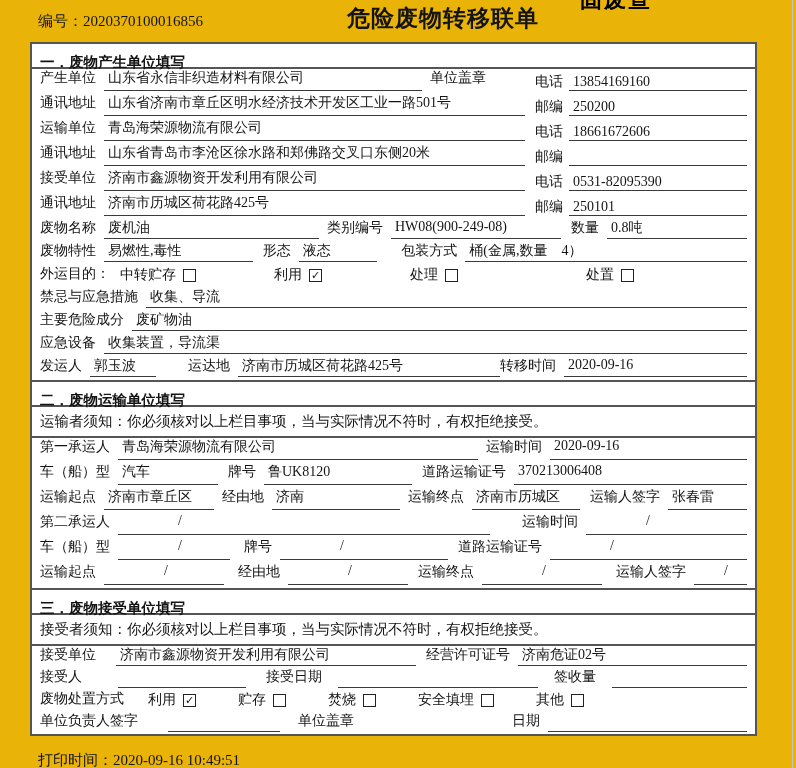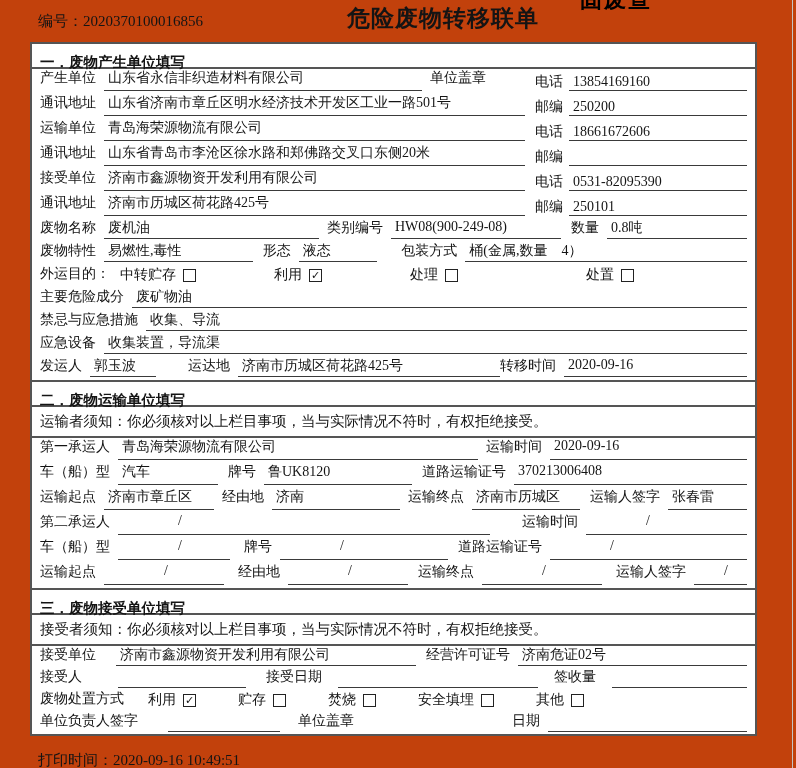--- a/index.html
+++ b/index.html
@@ -1,20 +1,20 @@
 <!DOCTYPE html>
 <html><head>
 <meta charset="utf-8">
 <style>
   * { box-sizing: border-box; margin: 0; padding: 0; }
   html,body { background:#fff; }
   .page {
     position: relative;
     width: 796px; height: 768px;
-    background: #c2410c;
+    background: #eab308;
     color: #141414;
     font-family: "Liberation Serif", "DejaVu Serif", serif;
     font-size: 14px;
     overflow: hidden;
   }
   .page-edge-line {
     position: absolute; top: 0; right: 3px;
     width: 1px; height: 100%;
     background: #c4c4c4;
   }
@@ -186,27 +186,27 @@
           <span>处理</span>
           <span class="cb"></span>
         </span>
         <span class="cbitem" style="margin-left:128px">
           <span>处置</span>
           <span class="cb"></span>
         </span>
       </div>
 
       <div class="r h23">
+        <span class="lbl">禁忌与应急措施</span>
+        <span class="val grow">收集、导流</span>
+      </div>
+
+      <div class="r h23">
         <span class="lbl">主要危险成分</span>
         <span class="val grow">废矿物油</span>
-      </div>
-
-      <div class="r h23">
-        <span class="lbl">禁忌与应急措施</span>
-        <span class="val grow">收集、导流</span>
       </div>
 
       <div class="r h23">
         <span class="lbl">应急设备</span>
         <span class="val grow">收集装置，导流渠</span>
       </div>
 
       <div class="r h23">
         <span class="lbl">发运人</span>
         <span class="val" style="width:66px">郭玉波</span>

